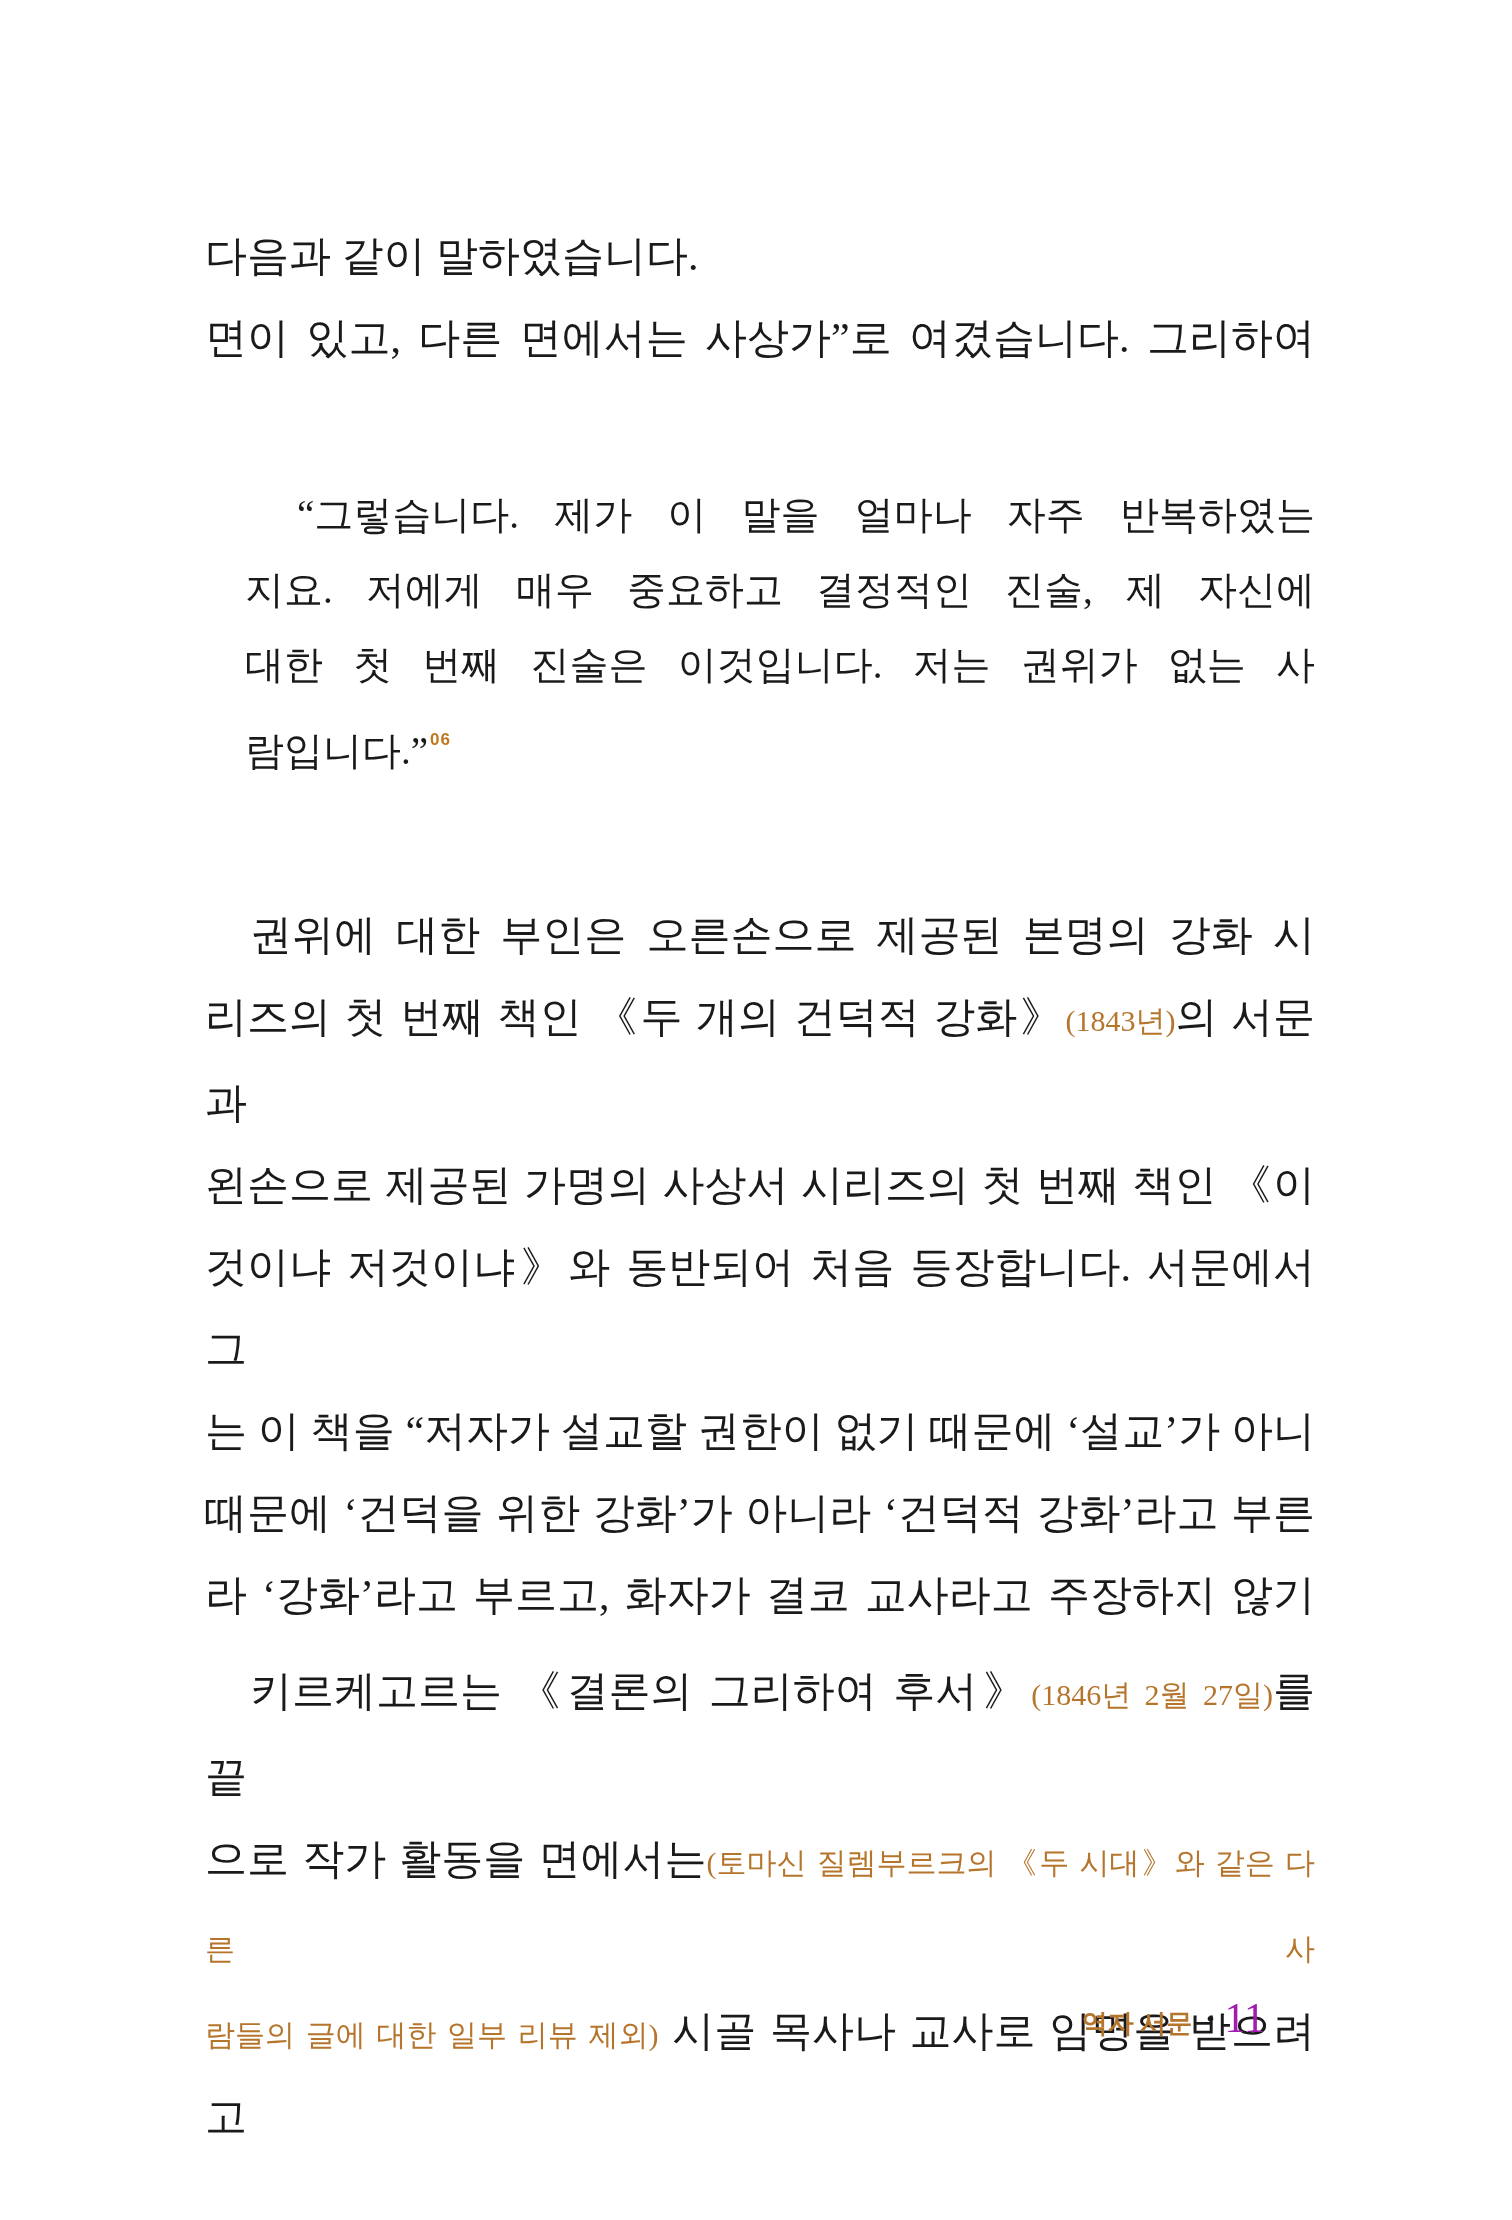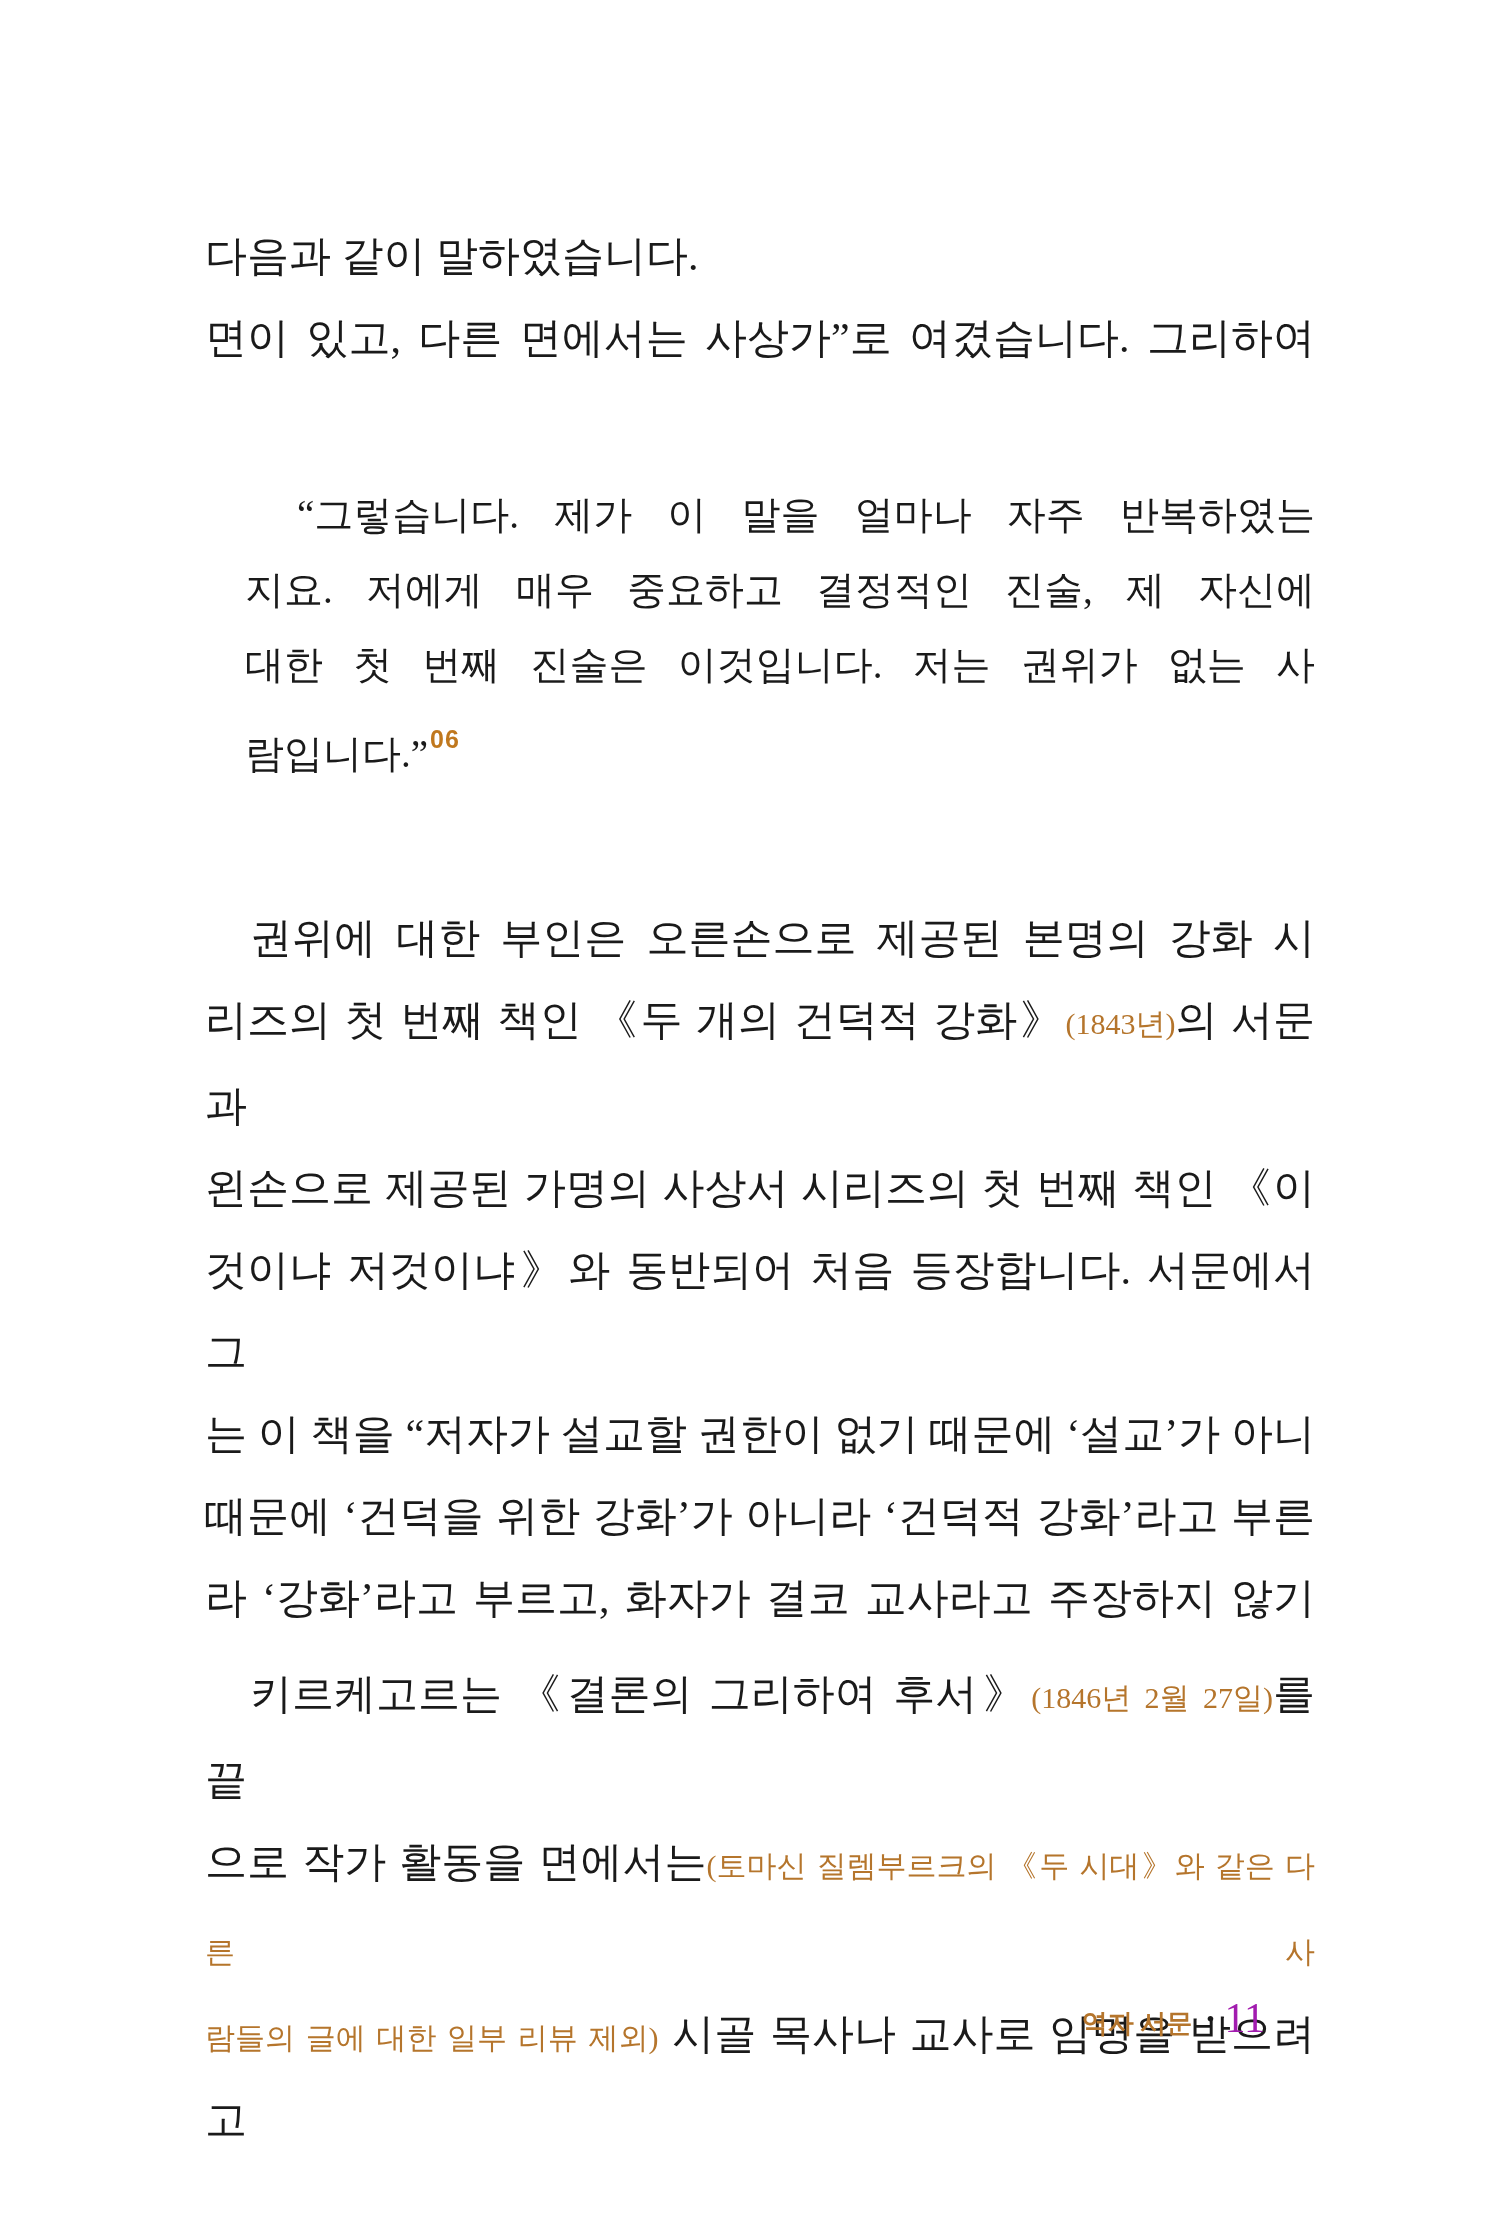--- a/index.html
+++ b/index.html
@@ -40,21 +40,21 @@
   .q-first { text-indent: 52px; }
   .para2 { margin-top: 106px; }
   .para3 { margin-top: 14px; }
   .ann {
     color: #b5752c;
     font-size: 30px;
   }
   .fn {
     color: #c0781e;
     font-weight: bold;
-    font-size: 25px;
+    font-size: 17px;
     vertical-align: 19px;
     letter-spacing: 1px;
     margin-left: 2px;
     font-family: "Liberation Sans", sans-serif;
   }
   .footer {
     position: absolute;
     left: 205px;
     top: 1992px;
     width: 1060px;

